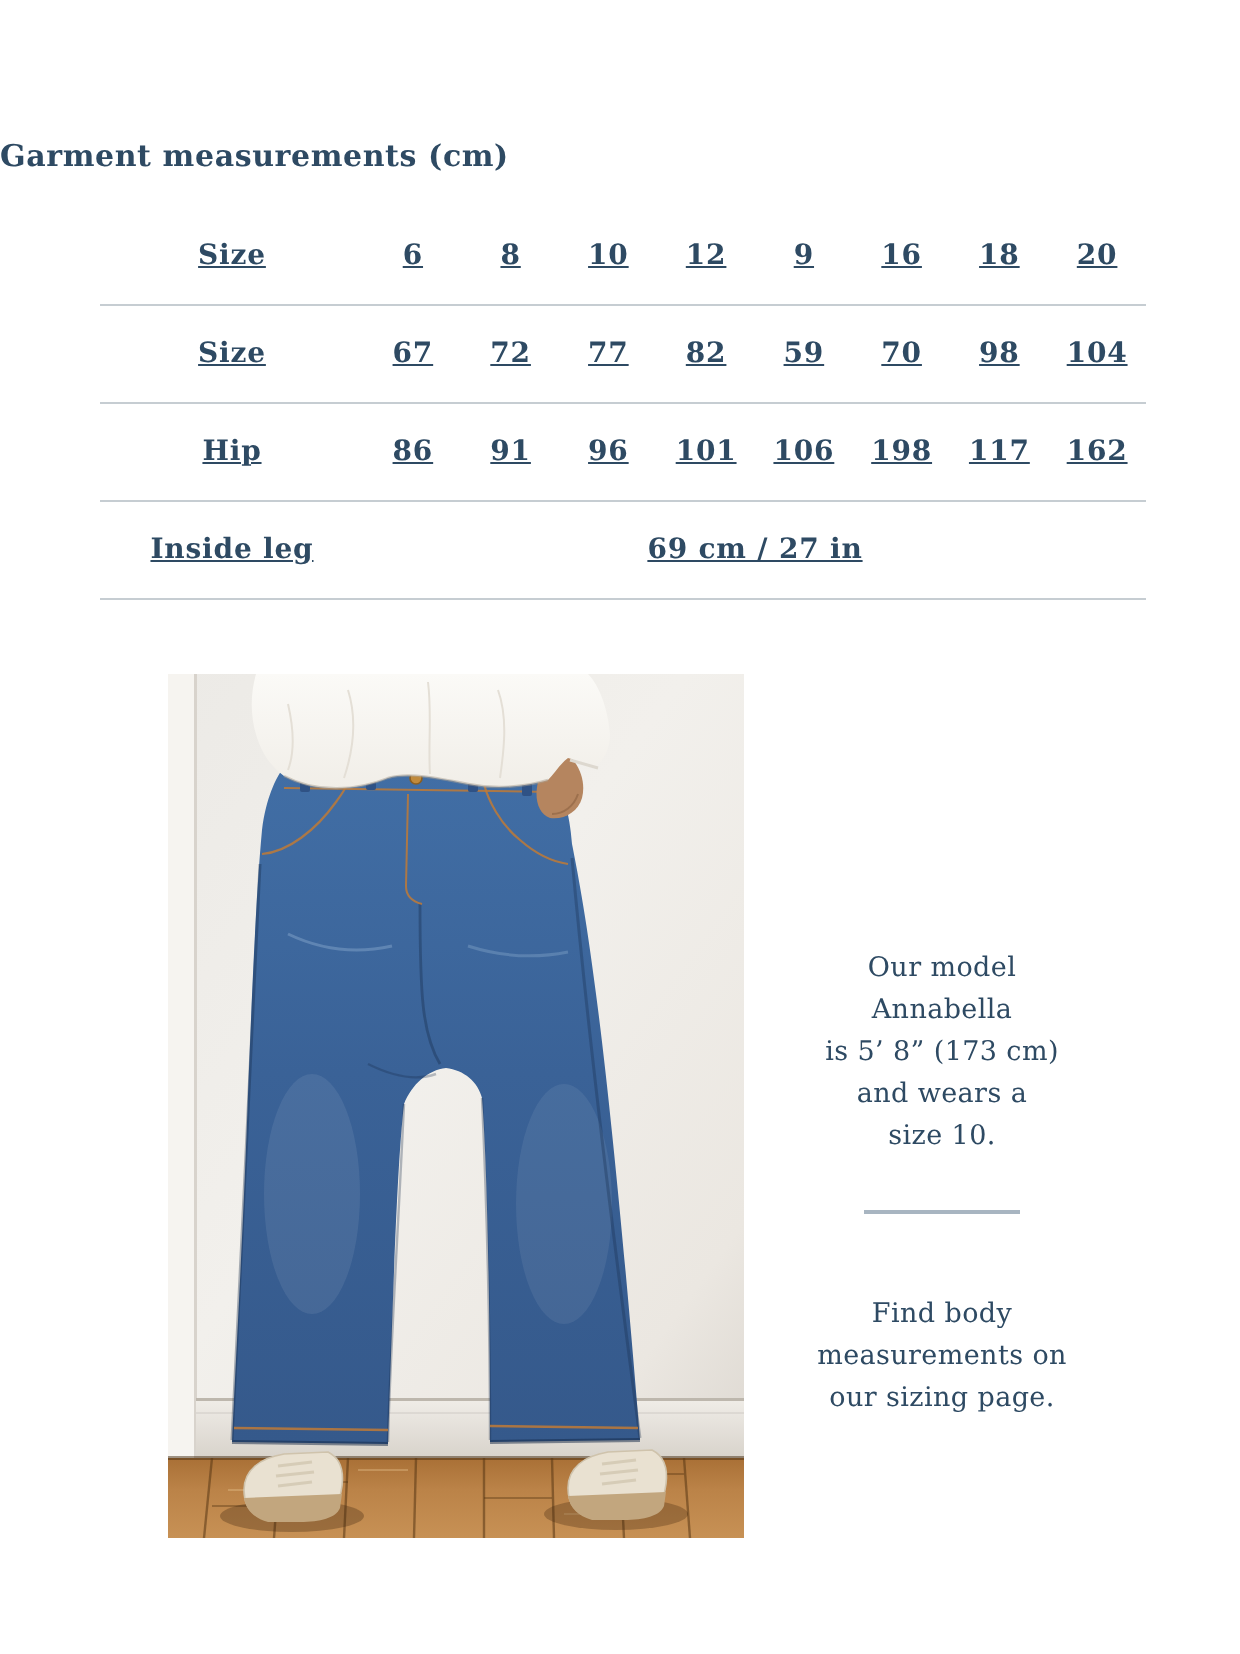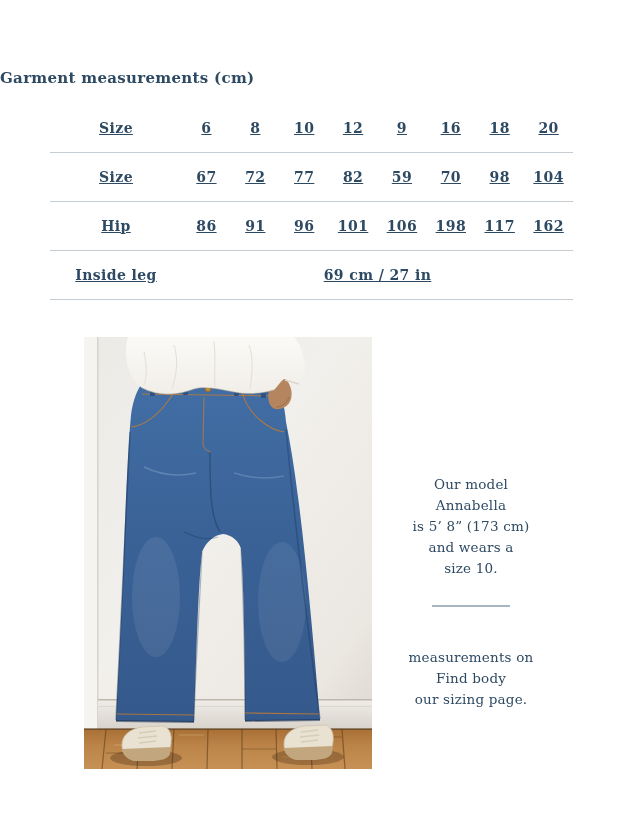--- a/index.html
+++ b/index.html
@@ -238,19 +238,19 @@
 
   <div class="note-col">
     <p>
       <span class="note-line">Our model Annabella</span>
       <span class="note-line">is 5’ 8” (173 cm)</span>
       <span class="note-line">and wears a</span>
       <span class="note-line">size 10.</span>
     </p>
     <div class="note-divider"></div>
     <p class="sizing-note">
+      <span class="note-line">Find body</span>
       <span class="note-line">measurements on</span>
-      <span class="note-line">Find body</span>
       <span class="note-line">our sizing page.</span>
     </p>
   </div>
 
 </div>
 
 </body></html>

